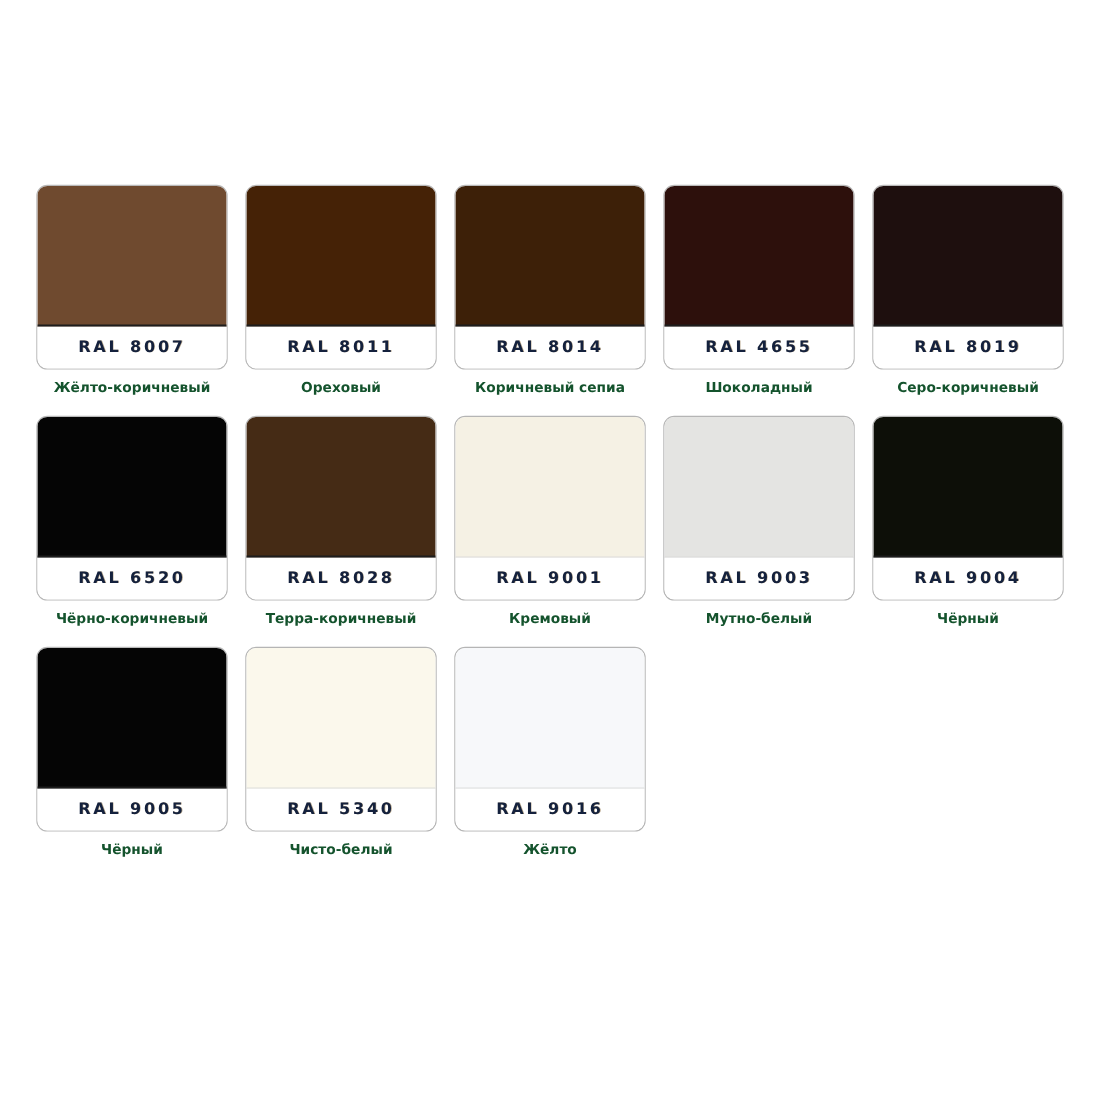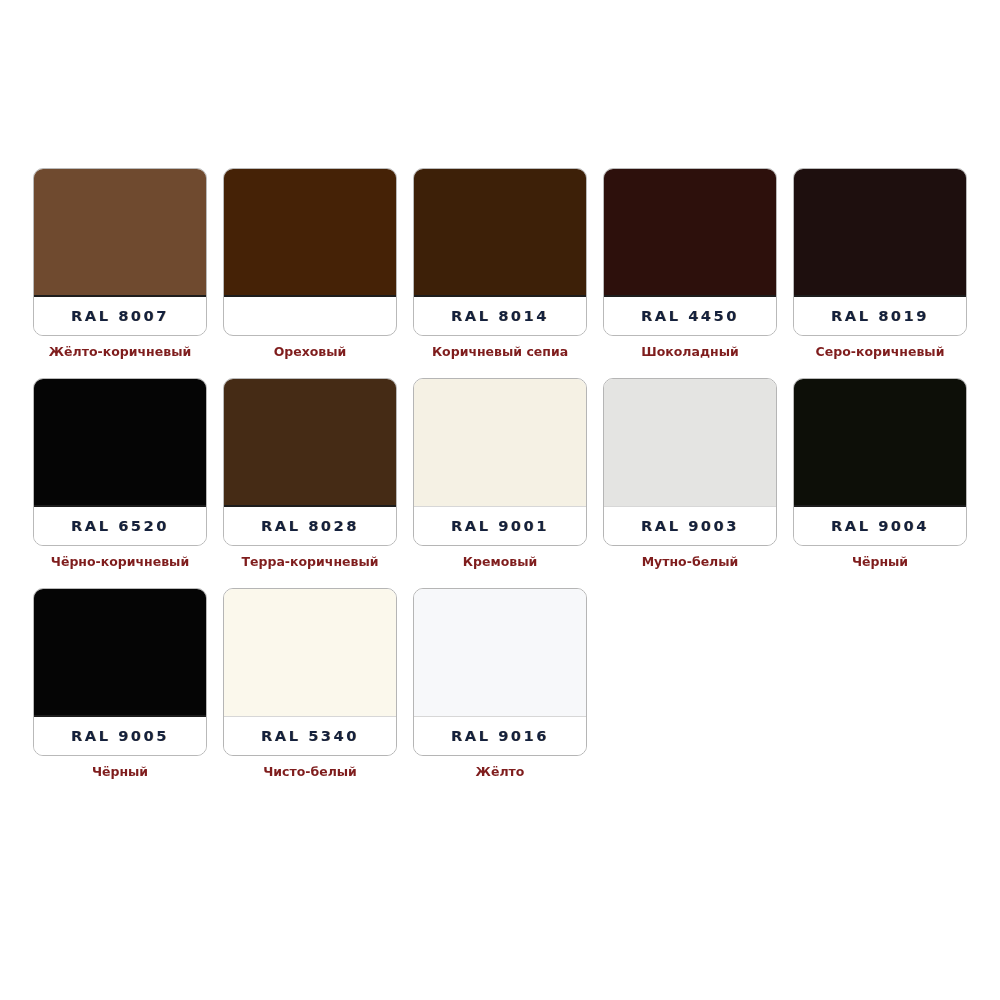--- a/index.html
+++ b/index.html
@@ -88,21 +88,21 @@
     color: #14213d;
     white-space: nowrap;
     text-shadow: 0.5px 0 0 rgba(120,90,40,0.55);
   }
 
   .swatch-name {
     margin-top: 9px;
     font-family: "DejaVu Sans", sans-serif;
     font-size: 12.5px;
     font-weight: 700;
-    color: #7f1d1d;
+    color: #14532d;
     text-align: center;
     line-height: 1.1;
     letter-spacing: 0px;
     white-space: nowrap;
   }
 </style>
 </head>
 <body>
 
 <div id="palette-page">
@@ -112,37 +112,40 @@
           <div class="swatch-color" style="background: rgb(111, 74, 47);"></div>
           <div class="swatch-code-band">
             <span class="swatch-code">RAL 8007</span>
           </div>
         </div>
         <div class="swatch-name">Жёлто-коричневый</div>
       </div>
       <div class="swatch-cell">
         <div class="swatch-card dark-tile">
           <div class="swatch-color" style="background: rgb(69, 34, 6);"></div>
+          <div class="swatch-code-band">
+            <span class="swatch-code">RAL 8011</span>
+          </div>
         </div>
         <div class="swatch-name">Ореховый</div>
       </div>
       <div class="swatch-cell">
         <div class="swatch-card dark-tile">
           <div class="swatch-color" style="background: rgb(61, 32, 8);"></div>
           <div class="swatch-code-band">
             <span class="swatch-code">RAL 8014</span>
           </div>
         </div>
         <div class="swatch-name">Коричневый сепиа</div>
       </div>
       <div class="swatch-cell">
         <div class="swatch-card dark-tile">
           <div class="swatch-color" style="background: rgb(45, 16, 12);"></div>
           <div class="swatch-code-band">
-            <span class="swatch-code">RAL 4450</span>
+            <span class="swatch-code">RAL 4655</span>
           </div>
         </div>
         <div class="swatch-name">Шоколадный</div>
       </div>
       <div class="swatch-cell">
         <div class="swatch-card dark-tile">
           <div class="swatch-color" style="background: rgb(30, 15, 14);"></div>
           <div class="swatch-code-band">
             <span class="swatch-code">RAL 8019</span>
           </div>

